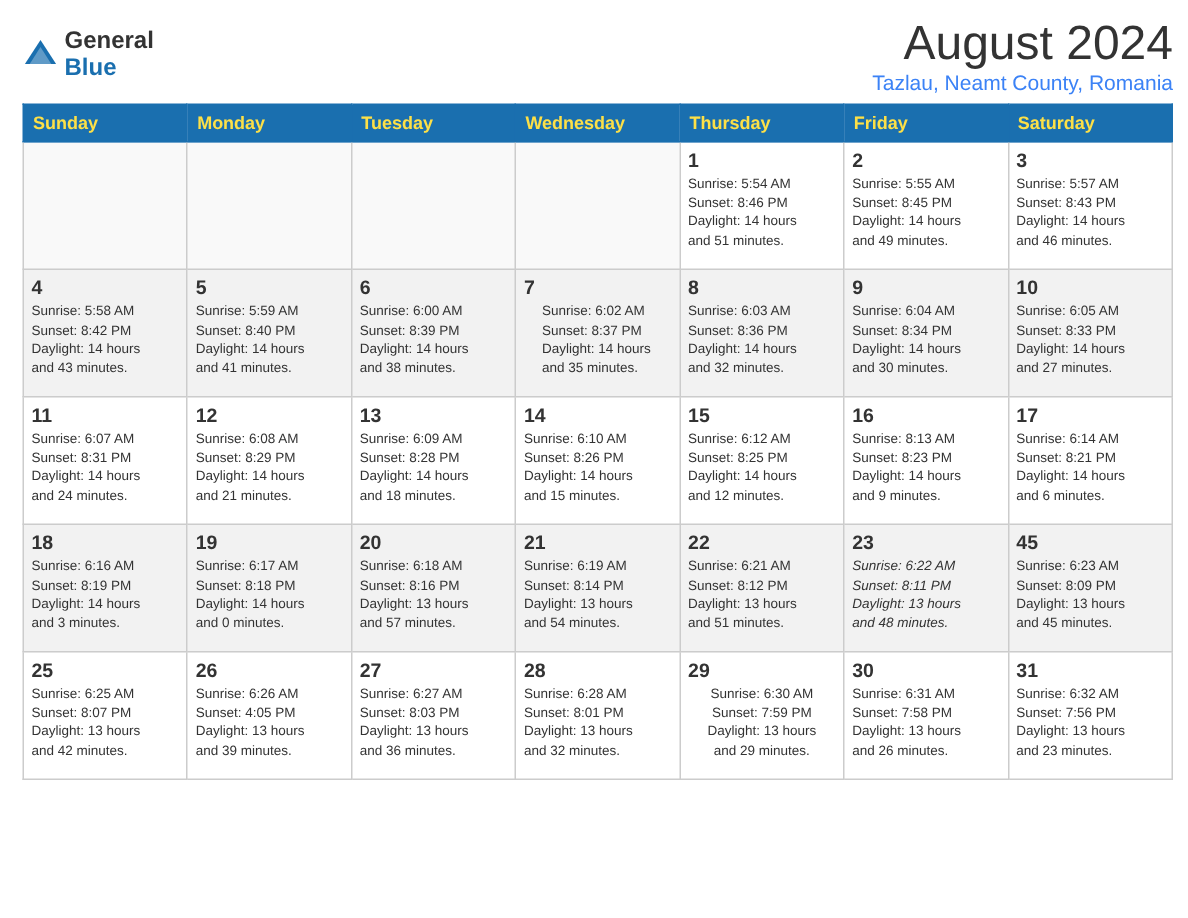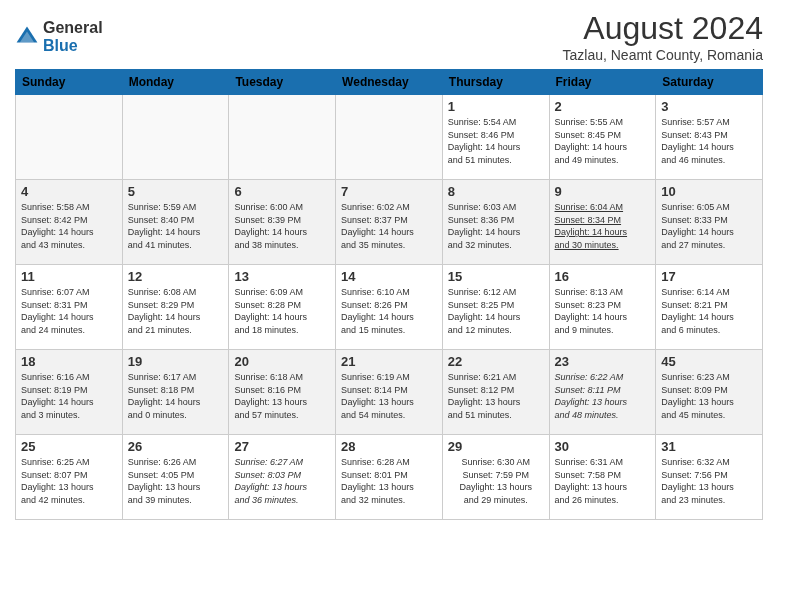--- a/index.html
+++ b/index.html
@@ -6,21 +6,21 @@
     body {
       width: 792px;
       height: 612px;
       font-family: Arial, sans-serif;
       background: #fff;
       overflow: hidden;
     }
     .page {
       width: 792px;
       height: 612px;
-      padding: 10px 29px 10px 15px;
+      padding: 10px 10px 10px 15px;
     }
     .header {
       display: flex;
       justify-content: space-between;
       align-items: center;
       margin-bottom: 6px;
     }
     .logo {
       display: flex;
       align-items: center;
@@ -49,30 +49,30 @@
       text-align: right;
       margin-left: 47px;
     }
     .main-title {
       font-size: 32px;
       color: #333;
       font-weight: normal;
     }
     .subtitle {
       font-size: 14px;
-      color: #404040;
+      color: #3b82f6;
     }
     .calendar {
       width: 100%;
       border-collapse: collapse;
       table-layout: fixed;
     }
     .calendar th {
       background-color: #1a6faf;
-      color: #000000;
+      color: #fde047;
       text-align: left;
       padding: 5px 6px;
       font-size: 12px;
       font-weight: bold;
       border: 1px solid #1a6faf;
     }
     .calendar td {
       border: 1px solid #ccc;
       vertical-align: top;
       padding: 4px 5px;
@@ -184,35 +184,35 @@
           </td>
           <td>
             <span class="day-number">6</span>
             <div class="day-info" style="white-space: pre-line;">Sunrise: 6:00 AM
 Sunset: 8:39 PM
 Daylight: 14 hours
 and 38 minutes.</div>
           </td>
           <td>
             <span class="day-number">7</span>
-            <div class="day-info" style="white-space: pre-line;">Sunrise: 6:02 AM
+            <div class="day-info" style="white-space: pre-line; margin-left: 12px;">Sunrise: 6:02 AM
 Sunset: 8:37 PM
 Daylight: 14 hours
 and 35 minutes.</div>
           </td>
           <td>
             <span class="day-number">8</span>
             <div class="day-info" style="white-space: pre-line;">Sunrise: 6:03 AM
 Sunset: 8:36 PM
 Daylight: 14 hours
 and 32 minutes.</div>
           </td>
           <td>
             <span class="day-number">9</span>
-            <div class="day-info" style="white-space: pre-line; text-decoration: underline;">Sunrise: 6:04 AM
+            <div class="day-info" style="white-space: pre-line;">Sunrise: 6:04 AM
 Sunset: 8:34 PM
 Daylight: 14 hours
 and 30 minutes.</div>
           </td>
           <td>
             <span class="day-number">10</span>
             <div class="day-info" style="white-space: pre-line;">Sunrise: 6:05 AM
 Sunset: 8:33 PM
 Daylight: 14 hours
 and 27 minutes.</div>
@@ -330,21 +330,21 @@
           </td>
           <td>
             <span class="day-number">26</span>
             <div class="day-info" style="white-space: pre-line;">Sunrise: 6:26 AM
 Sunset: 4:05 PM
 Daylight: 13 hours
 and 39 minutes.</div>
           </td>
           <td>
             <span class="day-number">27</span>
-            <div class="day-info" style="white-space: pre-line; font-style: italic;">Sunrise: 6:27 AM
+            <div class="day-info" style="white-space: pre-line;">Sunrise: 6:27 AM
 Sunset: 8:03 PM
 Daylight: 13 hours
 and 36 minutes.</div>
           </td>
           <td>
             <span class="day-number">28</span>
             <div class="day-info" style="white-space: pre-line;">Sunrise: 6:28 AM
 Sunset: 8:01 PM
 Daylight: 13 hours
 and 32 minutes.</div>

